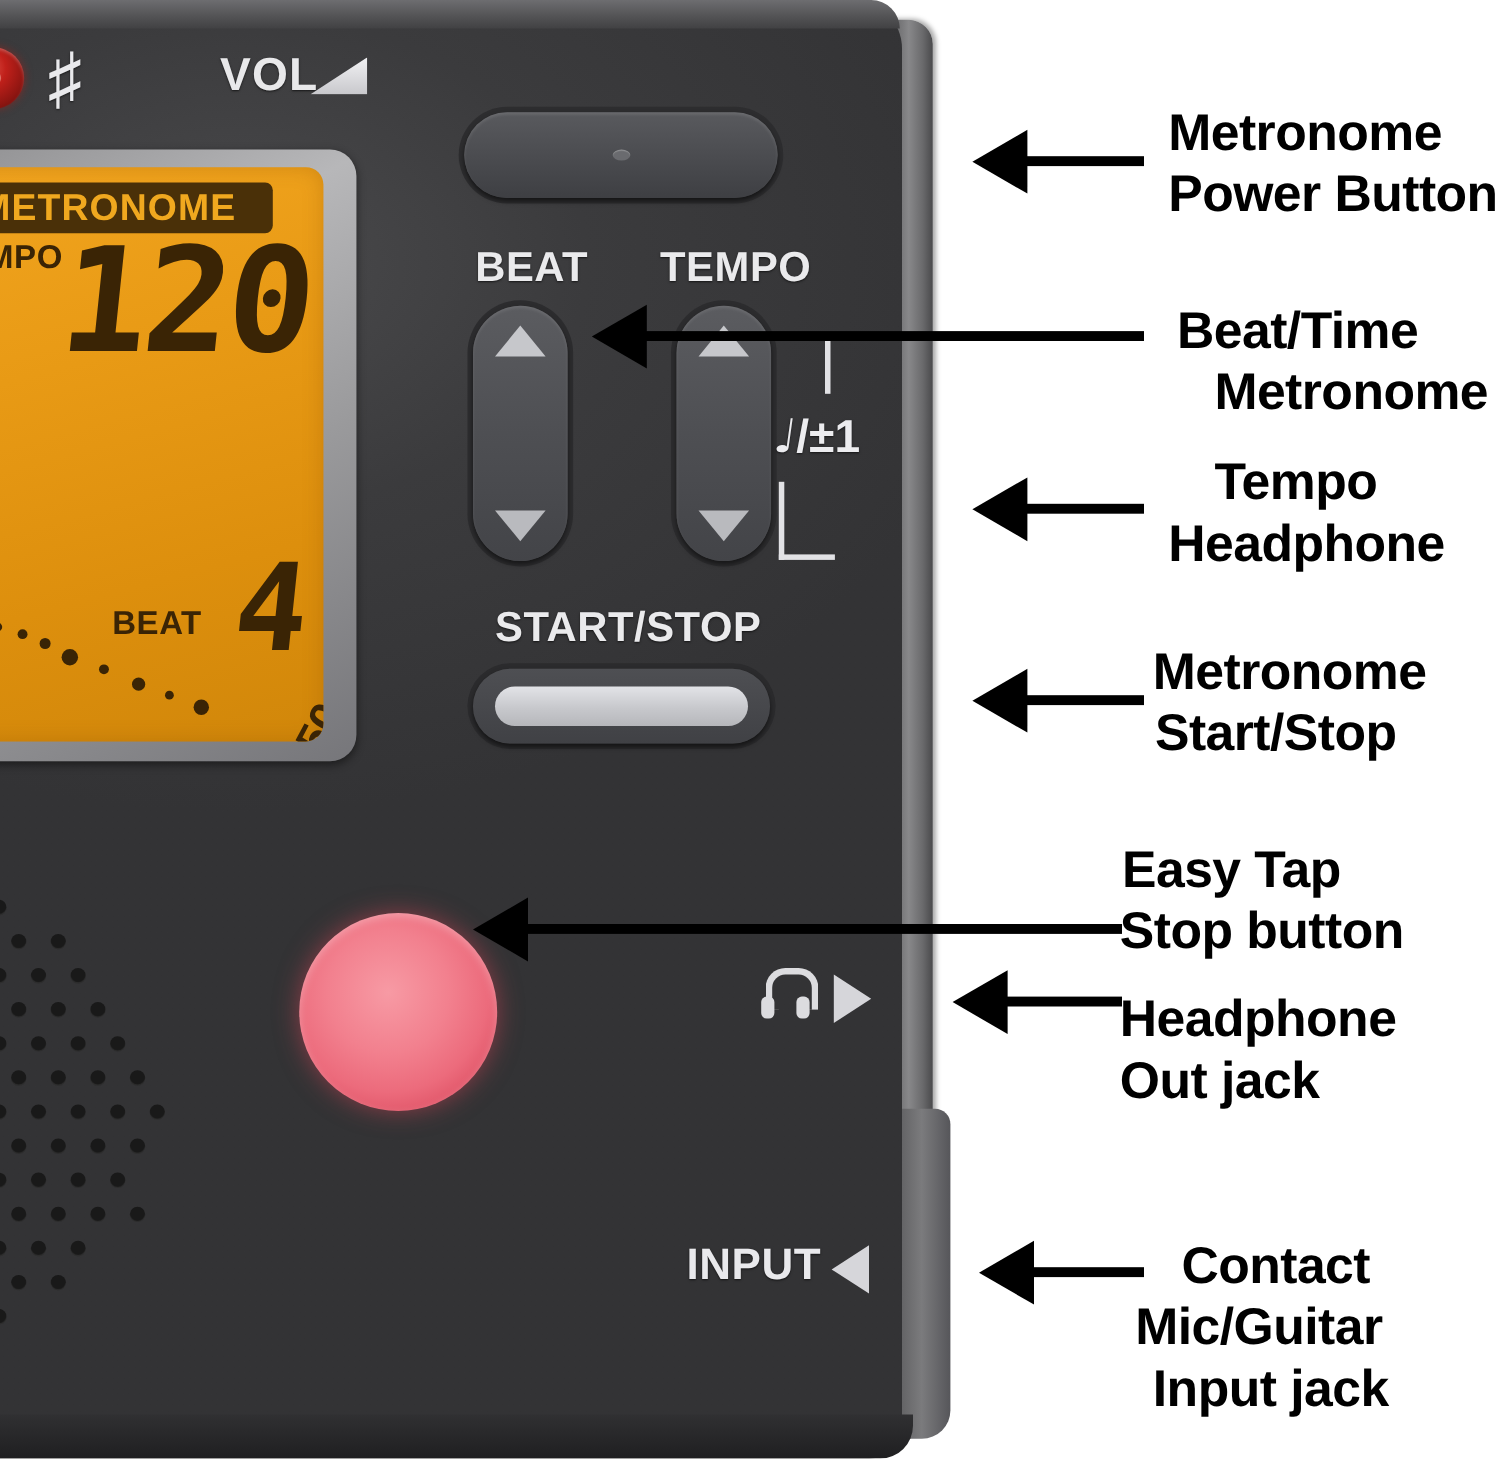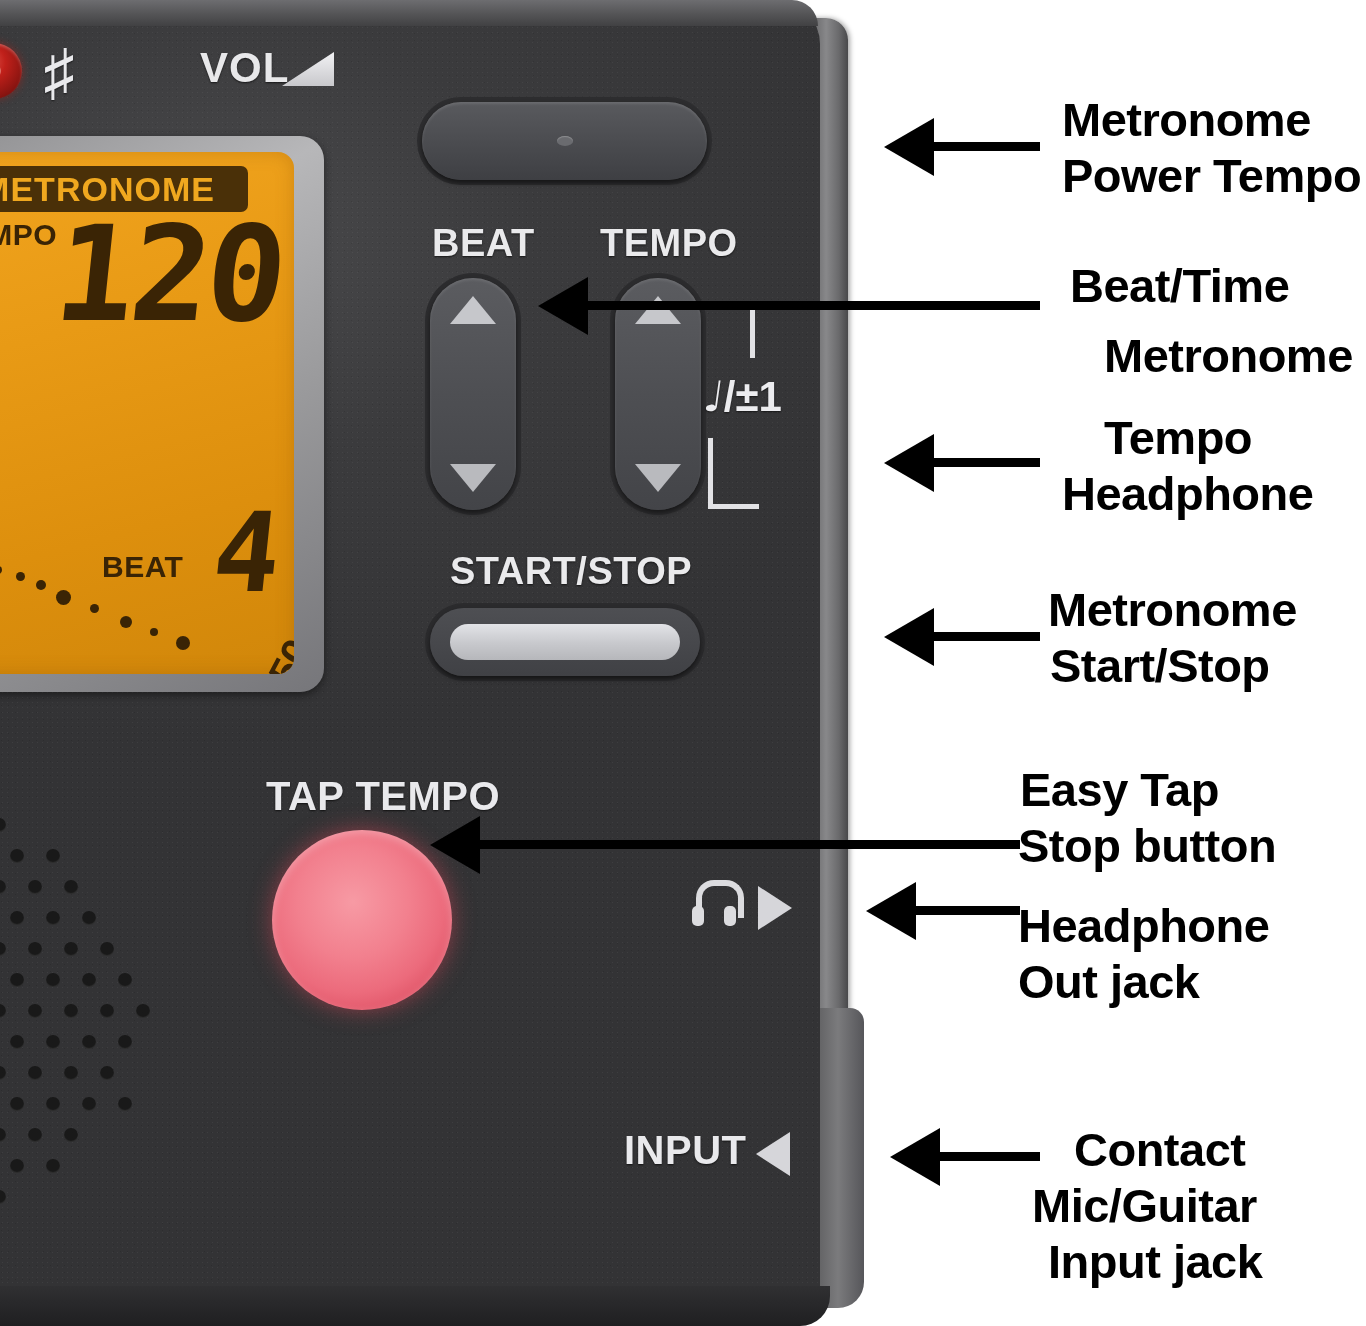--- a/index.html
+++ b/index.html
@@ -272,21 +272,20 @@
     <div class="dn"></div>
   </div>
 
   <div class="brk brk-v"></div>
   <div class="brk brk-c"></div>
   <div class="pend-pm"><span class="pg">♩</span><span>/±1</span></div>
 
   <div class="sub-label" style="left:490px;top:550px;">START/STOP</div>
   <div class="ss-btn"></div>
 
-  <div class="tap-label">TAP TEMPO</div>
   <div class="tap-btn"></div>
 
   <div class="grille" id="grille">
       <i style="left: 72px; top: 0px;"></i>
       <i style="left: 90px; top: 31px;"></i>
       <i style="left: 126px; top: 31px;"></i>
       <i style="left: 72px; top: 62px;"></i>
       <i style="left: 108px; top: 62px;"></i>
       <i style="left: 144px; top: 62px;"></i>
       <i style="left: 90px; top: 93px;"></i>
@@ -333,27 +332,27 @@
   <div class="tri-r"></div>
 
   <div class="input-label">INPUT</div>
   <div class="tri-l"></div>
 </div>
 
 <div class="callout">
   <div class="c-head" style="left:884px;top:118px;"></div>
   <div class="c-line" style="left:932px;top:142px;width:108px;"></div>
   <div class="c-text" style="left:1062px;top:92px;">Metronome</div>
-  <div class="c-text" style="left:1062px;top:148px;">Power Tempo</div>
+  <div class="c-text" style="left:1062px;top:148px;">Power Button</div>
 </div>
 
 <div class="callout">
   <div class="c-head" style="left:538px;top:277px;"></div>
   <div class="c-line" style="left:586px;top:301px;width:454px;"></div>
-  <div class="c-text" style="left:1070px;top:258px;text-align:right;">Beat/Time</div>
+  <div class="c-text" style="left:1070px;top:272px;text-align:right;">Beat/Time</div>
   <div class="c-text" style="left:1104px;top:328px;">Metronome</div>
 </div>
 
 <div class="callout">
   <div class="c-head" style="left:884px;top:434px;"></div>
   <div class="c-line" style="left:932px;top:458px;width:108px;"></div>
   <div class="c-text" style="left:1104px;top:410px;">Tempo</div>
   <div class="c-text" style="left:1062px;top:466px;">Headphone</div>
 </div>
 

